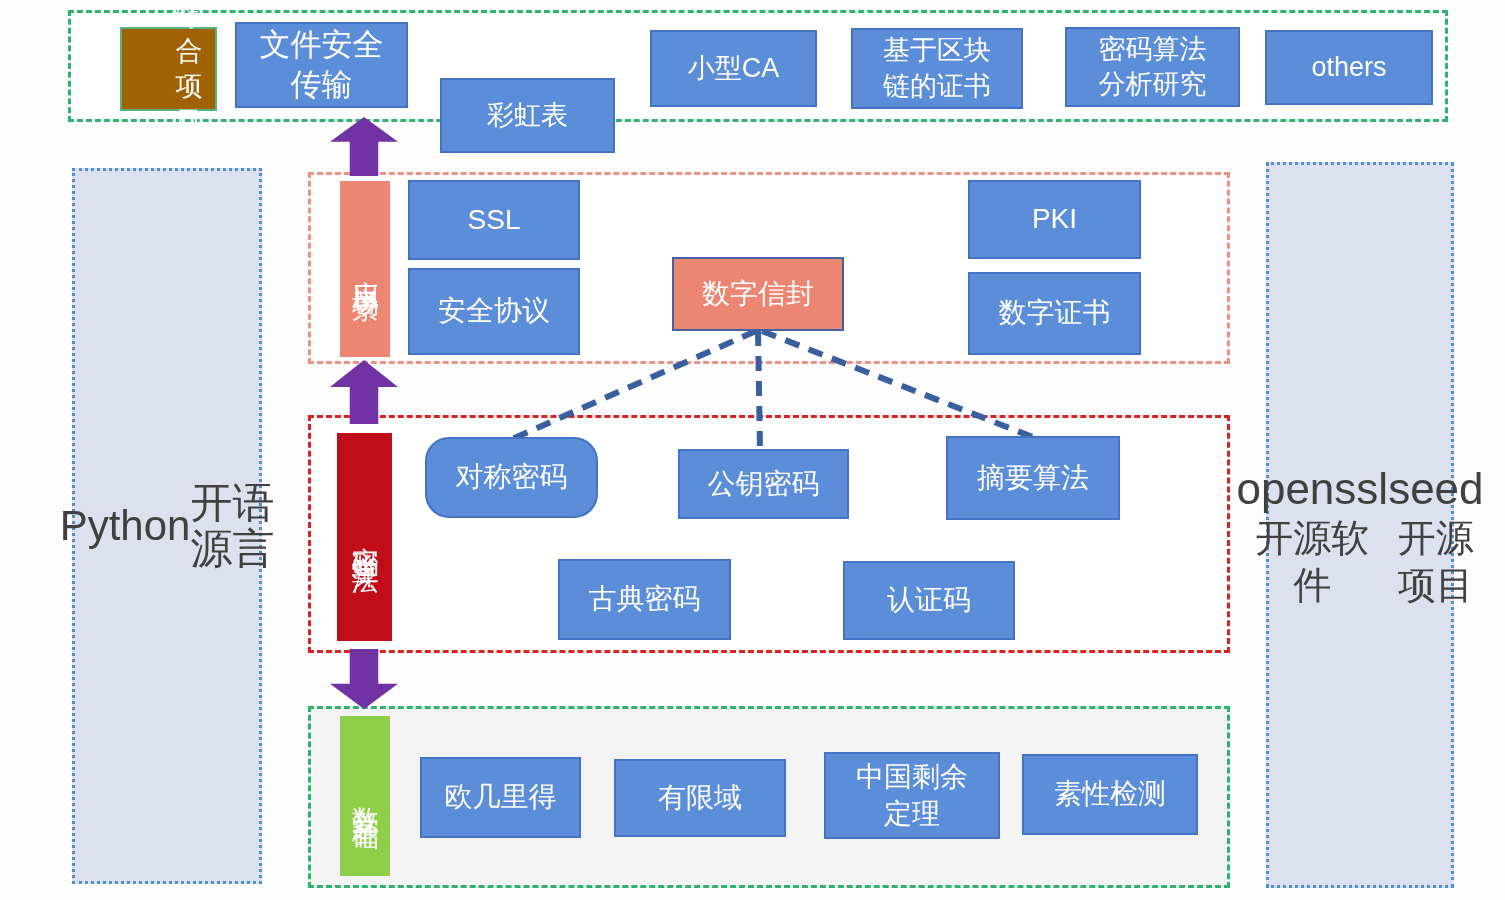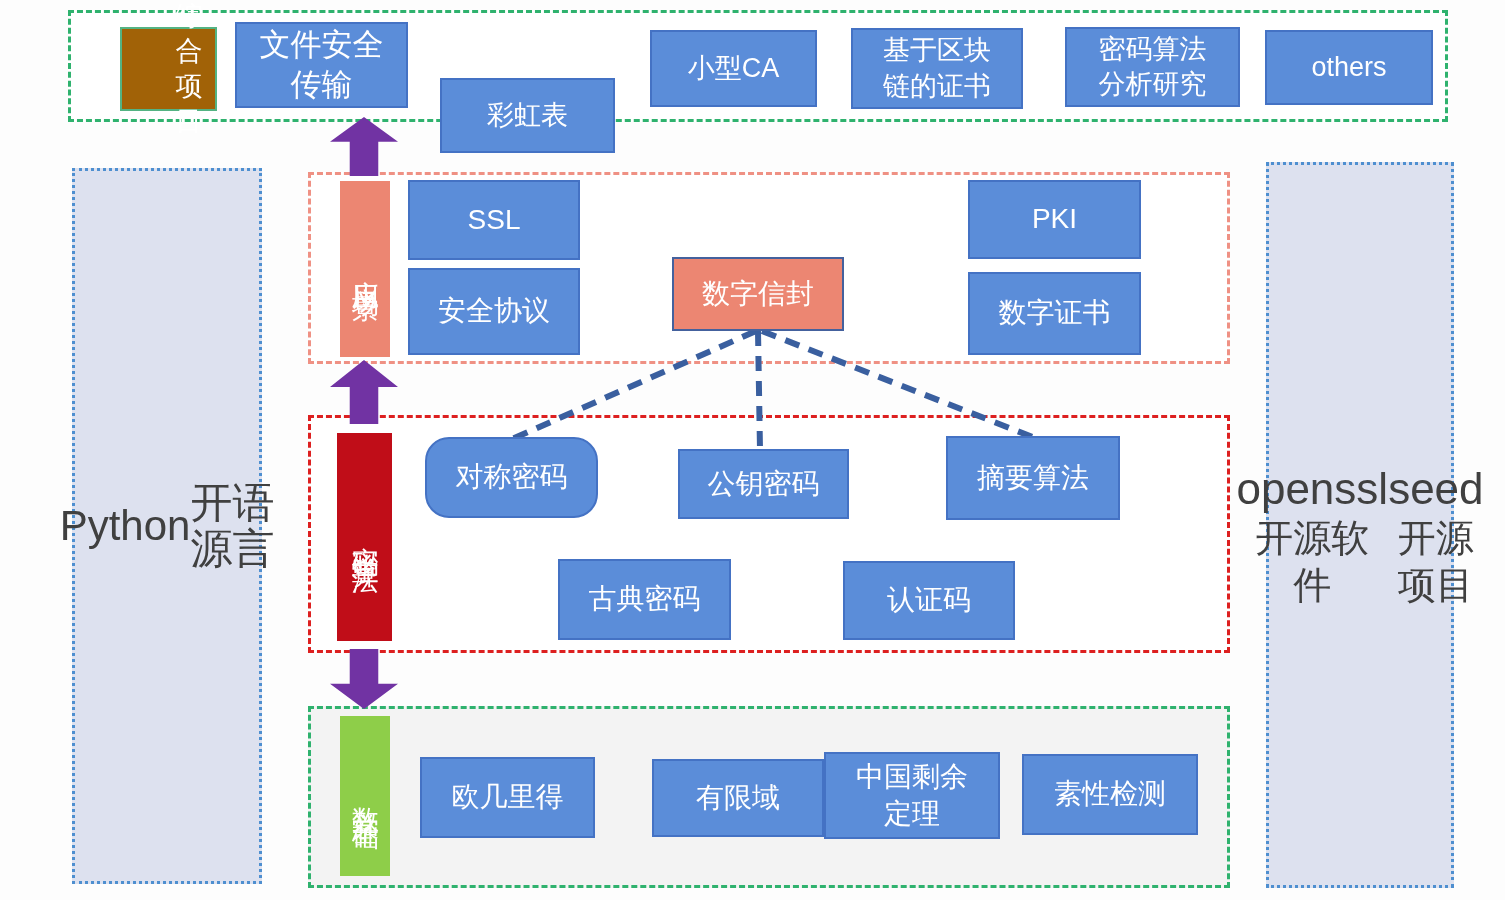--- a/index.html
+++ b/index.html
@@ -99,22 +99,22 @@
   <div class="region crypto-region" style="left:308px; top:415px; width:922px; height:238px;"></div>
   <div class="vlabel crimson" style="left:337px; top:433px; width:55px; height:208px;">密码学算法</div>
   <div class="box" style="left:425px; top:437px; width:173px; height:81px;border-radius:24px;">对称密码</div>
   <div class="box" style="left:678px; top:449px; width:171px; height:70px;">公钥密码</div>
   <div class="box" style="left:558px; top:559px; width:173px; height:81px;">古典密码</div>
   <div class="box" style="left:946px; top:436px; width:174px; height:84px;">摘要算法</div>
   <div class="box" style="left:843px; top:561px; width:172px; height:79px;">认证码</div>
 
   <div class="region math-region" style="left:308px; top:706px; width:922px; height:182px;"></div>
   <div class="vlabel lime" style="left:340px; top:716px; width:50px; height:160px;">数学基础</div>
-  <div class="box" style="left:420px; top:757px; width:175px; height:81px;">欧几里得</div>
-  <div class="box" style="left:652px; top:759px; width:172px; height:78px;">有限域</div>
+  <div class="box" style="left:420px; top:757px; width:161px; height:81px;">欧几里得</div>
+  <div class="box" style="left:614px; top:759px; width:172px; height:78px;">有限域</div>
   <div class="box" style="left:824px; top:752px; width:176px; height:87px;">中国剩余
 定理</div>
   <div class="box" style="left:1022px; top:754px; width:176px; height:81px;">素性检测</div>
 
   <div class="block-arrow up" style="left:330px; top:117px; width:68px; height:59px;"></div>
   <div class="block-arrow up" style="left:330px; top:360px; width:68px; height:64px;"></div>
   <div class="block-arrow down" style="left:330px; top:649px; width:68px; height:60px;"></div>
 
   <svg class="connector-layer" width="1505" height="900" viewBox="0 0 1505 900">
     <line x1="756" y1="331" x2="510" y2="440" stroke="#3a5f9f" stroke-width="6" stroke-dasharray="15 10"></line>

